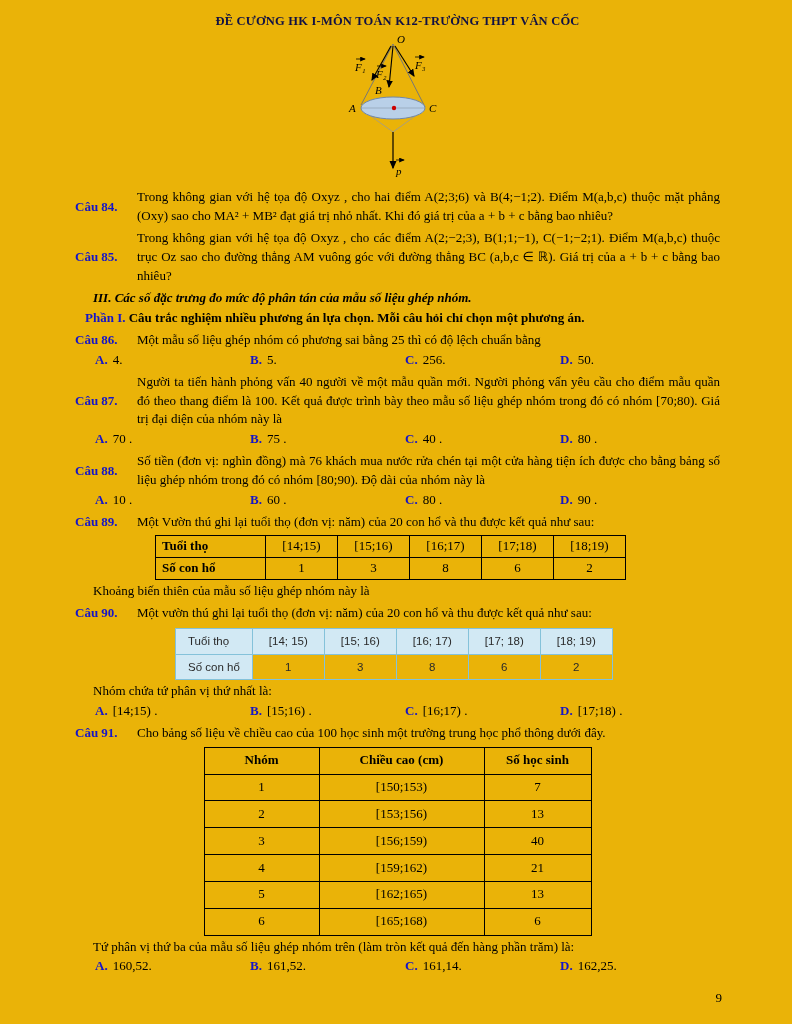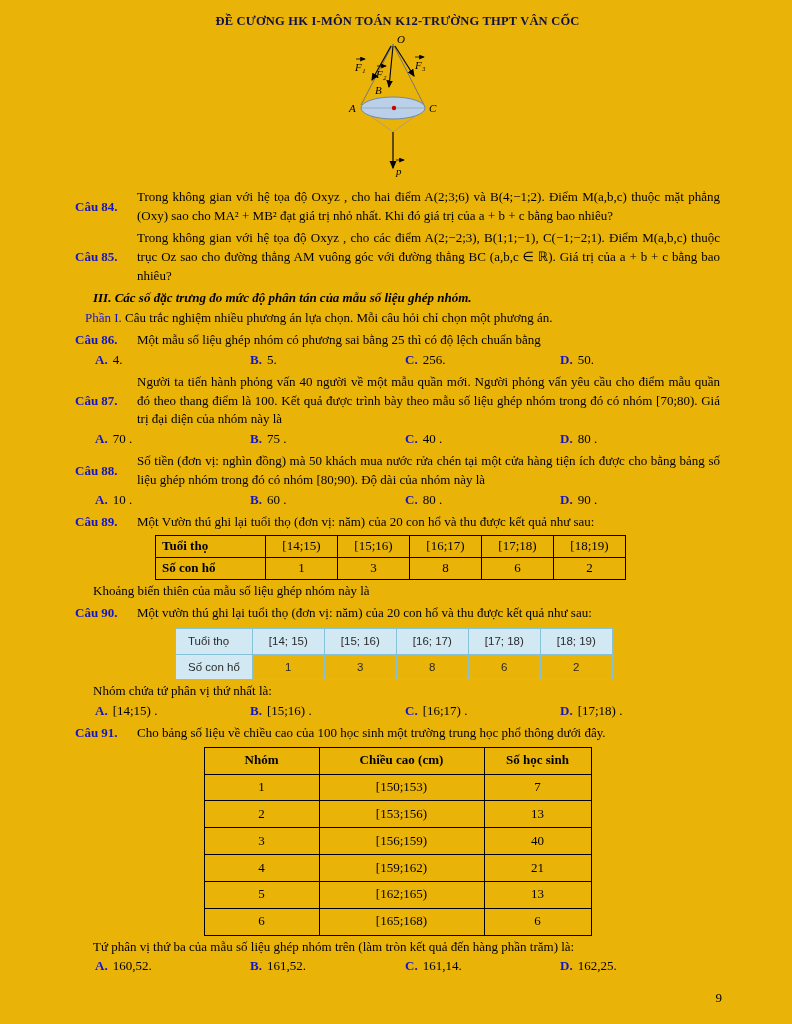--- a/index.html
+++ b/index.html
@@ -9,21 +9,21 @@
     font-family:"Liberation Serif", serif; font-size:13px; line-height:1.45; color:#000;
     padding:12px 72px 0 75px; margin:0 auto;
   }
   .doc-header { text-align:center; font-weight:700; font-size:12.5px; color:#111144; letter-spacing:.2px; }
   .figure-wrap { display:flex; justify-content:center; margin:2px 0 6px; }
   .fig-text { font-family:"Liberation Serif", serif; font-style:italic; font-size:11px; fill:#000; }
   .q { display:flex; align-items:center; margin-top:3px; }
   .q-label { flex:0 0 62px; font-weight:700; color:#1515c8; }
   .q-body { flex:1; text-align:justify; }
   .h3 { font-weight:700; font-style:italic; margin:4px 0 0 18px; }
-  .part { font-weight:400; margin:1px 0 0 10px; }
+  .part { font-weight:700; margin:1px 0 0 10px; }
   .plabel { color:#1515c8; }
   .subline { margin:2px 0 0 18px; }
   .opts { display:flex; padding-left:20px; margin:1px 0 2px; }
   .opt { flex:0 0 155px; }
   .opt:last-child { flex:1 1 auto; }
   .ol { font-weight:700; color:#1515c8; margin-right:5px; }
   table.plain { border-collapse:collapse; margin:4px 0 1px 80px; }
   table.plain td { border:1px solid #000; padding:1px 10px; text-align:center; min-width:72px; }
   table.plain td.rowhead { font-weight:700; text-align:left; padding-left:6px; width:110px; }
   table.styled { border-collapse:collapse; margin:5px 0 2px 100px;
@@ -110,21 +110,21 @@
   </div>
   <div class="opts">
     <div class="opt"><span class="ol">A.</span><span>70 .</span></div>
     <div class="opt"><span class="ol">B.</span><span>75 .</span></div>
     <div class="opt"><span class="ol">C.</span><span>40 .</span></div>
     <div class="opt"><span class="ol">D.</span><span>80 .</span></div>
   </div>
 
   <div class="q">
     <div class="q-label">Câu 88.</div>
-    <div class="q-body">Số tiền (đơn vị: nghìn đồng) mà 50 khách mua nước rửa chén tại một cửa hàng tiện ích được cho bằng bảng số liệu ghép nhóm trong đó có nhóm [80;90). Độ dài của nhóm này là</div>
+    <div class="q-body">Số tiền (đơn vị: nghìn đồng) mà 76 khách mua nước rửa chén tại một cửa hàng tiện ích được cho bằng bảng số liệu ghép nhóm trong đó có nhóm [80;90). Độ dài của nhóm này là</div>
   </div>
   <div class="opts">
     <div class="opt"><span class="ol">A.</span><span>10 .</span></div>
     <div class="opt"><span class="ol">B.</span><span>60 .</span></div>
     <div class="opt"><span class="ol">C.</span><span>80 .</span></div>
     <div class="opt"><span class="ol">D.</span><span>90 .</span></div>
   </div>
 
   <div class="q">
     <div class="q-label">Câu 89.</div>

